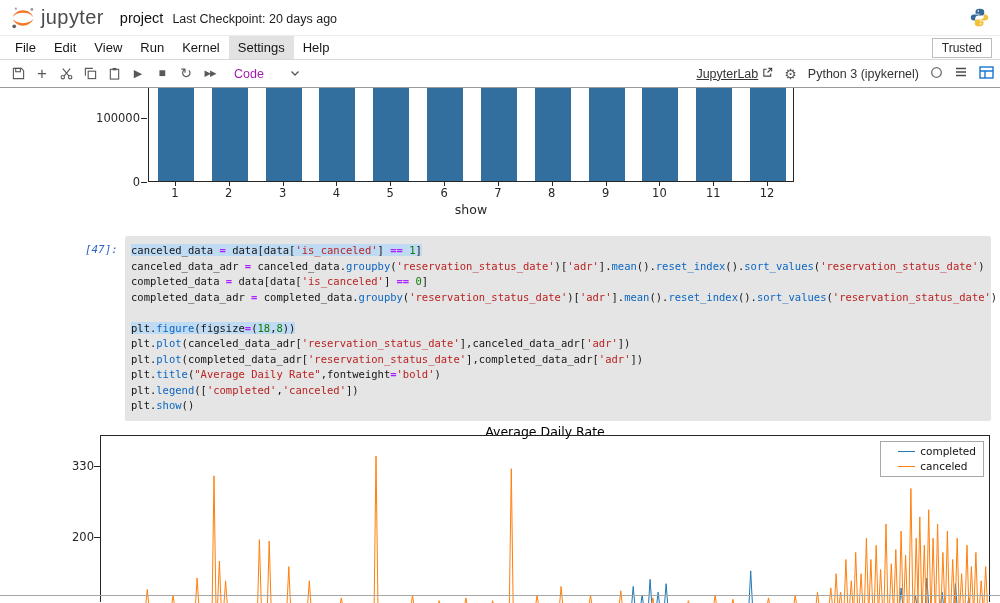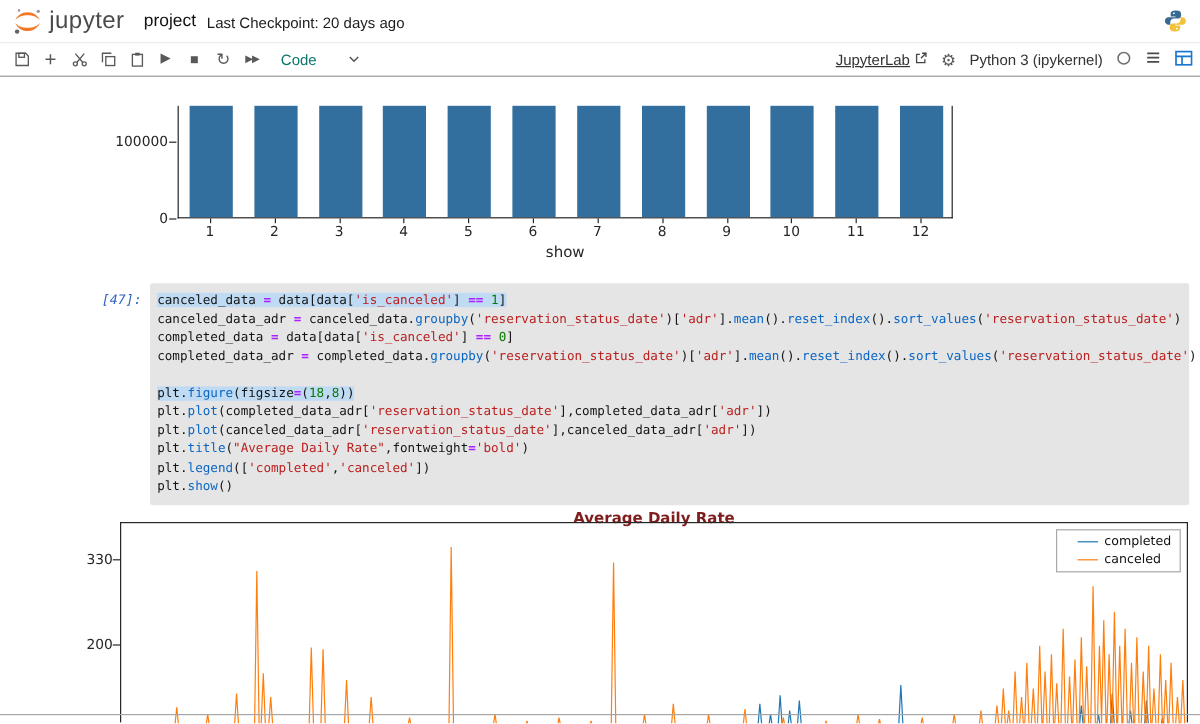--- a/index.html
+++ b/index.html
@@ -19,21 +19,21 @@
   .menubar{height:24px;display:flex;align-items:center;padding:0 6px;border-bottom:1px solid #d7d7d7;font-size:13px;color:#161616;}
   .menu-item{padding:4px 9px;cursor:pointer;}
   .menu-item.active{background:#e2e2e2;}
   .trusted{margin-left:auto;border:1px solid #bdbdbd;font-size:12px;padding:2px 9px;margin-right:2px;color:#2b2b2b;background:#fff;cursor:pointer;}
 
   
   .toolbar{height:28px;display:flex;align-items:center;padding:0 6px;border-bottom:1px solid #9a9a9a;}
   .tbtn{width:24px;height:28px;line-height:27px;text-align:center;cursor:pointer;color:#595959;flex:0 0 auto;font-size:12px;}
   .tbtn svg{vertical-align:middle;}
   .tbtn.glyph{font-size:12px;}
-  .celltype{display:flex;align-items:center;font-size:12.5px;color:#0f766e;margin-left:12px;cursor:pointer;text-align:center;}
+  .celltype{display:flex;align-items:center;font-size:12.5px;color:#a21caf;margin-left:12px;cursor:pointer;text-align:center;}
   .celltype .chev{margin-left:26px;display:flex;}
   .toolbar-right{margin-left:auto;display:flex;align-items:center;gap:11px;font-size:12.5px;color:#333;}
   .jl-link{display:flex;align-items:center;gap:4px;cursor:pointer;text-decoration:underline;}
   .icon-btn{cursor:pointer;display:flex;align-items:center;color:#595959;font-size:14px;}
 
   
   .content{position:absolute;top:88px;left:0;width:1000px;height:515px;background:#fff;overflow:hidden;}
 
   
   .barchart{position:absolute;top:0;left:0;width:1000px;height:132px;}
@@ -51,21 +51,21 @@
   .code-line{font-family:"DejaVu Sans Mono",monospace;font-size:10.5px;line-height:15.5px;color:#141414;white-space:pre;}
   .line-text{display:inline;}
   .line-text.selected{background:#bfdaf3;}
   .str{color:#ba2121;}
   .num{color:#0a7a00;}
   .op{color:#aa22ff;font-weight:bold;}
   .fn{color:#0b66c2;}
 
   
   .linechart{position:absolute;left:0;top:339px;width:1000px;height:176px;}
-  .chart-title{position:absolute;left:100px;width:890px;top:-3px;text-align:center;font-family:"DejaVu Sans",sans-serif;font-size:12.5px;font-weight:bold;color:#7f1d1d;}
+  .chart-title{position:absolute;left:100px;width:890px;top:-3px;text-align:center;font-family:"DejaVu Sans",sans-serif;font-size:12.5px;font-weight:normal;color:#000000;}
   .lc-frame{position:absolute;left:100px;top:8px;width:890px;height:167px;border-top:1px solid #262626;border-left:1px solid #262626;border-right:1px solid #262626;}
   .lc-frame svg{display:block;}
   .lc-ytick-label{position:absolute;text-align:right;width:34px;left:60px;font-family:"DejaVu Sans",sans-serif;font-size:11.5px;color:#262626;}
   .lc-ytickmark{position:absolute;height:1px;width:6px;left:94px;background:#262626;}
   .legend{position:absolute;top:5px;right:5px;border:1px solid #a8a8a8;background:#fff;padding:3px 7px 4px 17px;display:flex;flex-direction:column;gap:3px;}
   .legend-row{display:flex;align-items:center;gap:5px;font-family:"DejaVu Sans",sans-serif;font-size:10.5px;color:#111;}
   .legend-line{width:17px;height:0;border-top:1.6px solid;}
 
   .window-bottom{position:absolute;top:507px;left:0;width:1000px;height:1px;background:#a6a6a6;z-index:5;}
 </style>
@@ -88,20 +88,32 @@
     <span class="filename">project</span>
     <span class="checkpoint">Last Checkpoint: 20 days ago</span>
     <span class="py-logo">
       <svg width="21" height="21" viewBox="0 0 24 24">
         <path fill="#366994" d="M11.9 2c-2.7 0-4.4 1.2-4.4 3v2.6h4.6v0.9H5.6C3.6 8.5 2 9.9 2 12c0 2 1.6 3.5 3.6 3.5h1.5v-2.4c0-1.9 1.6-3.4 3.5-3.4h4.1c1.5 0 2.7-1.2 2.7-2.7V5c0-1.8-1.7-3-4.4-3h-1.1zm-1.3 1.8c0.5 0 0.9 0.4 0.9 0.9s-0.4 0.9-0.9 0.9-0.9-0.4-0.9-0.9 0.4-0.9 0.9-0.9z"></path>
         <path fill="#f3c13a" d="M12.1 22c2.7 0 4.4-1.2 4.4-3v-2.6h-4.6v-0.9h6.5c2 0 3.6-1.4 3.6-3.5 0-2-1.6-3.5-3.6-3.5h-1.5v2.4c0 1.9-1.6 3.4-3.5 3.4H9.3c-1.5 0-2.7 1.2-2.7 2.7V19c0 1.8 1.7 3 4.4 3h1.1zm1.3-1.8c-0.5 0-0.9-0.4-0.9-0.9s0.4-0.9 0.9-0.9 0.9 0.4 0.9 0.9-0.4 0.9-0.9 0.9z"></path>
       </svg>
     </span>
   </header>
 
+  <nav class="menubar">
+    <div id="menu-items" style="display:flex;">
+        <div class="menu-item">File</div>
+        <div class="menu-item">Edit</div>
+        <div class="menu-item">View</div>
+        <div class="menu-item">Run</div>
+        <div class="menu-item">Kernel</div>
+        <div class="menu-item active">Settings</div>
+        <div class="menu-item">Help</div>
+      </div>
+    <span class="trusted">Trusted</span>
+  </nav>
 
   <div class="toolbar">
     <span class="tbtn">
       <span><svg width="13" height="13" viewBox="0 0 14 14" fill="none" stroke="#595959" stroke-width="1.2">
             <path d="M1.5 1.5h8.6l2.4 2.4v8.6H1.5z"></path>
             <rect x="4" y="1.5" width="5" height="3.6"></rect>
           </svg></span>
     </span>
     <span class="tbtn glyph" style="font-size:17px;"><span>+</span></span>
     <span class="tbtn">
@@ -218,22 +230,22 @@
     </div>
 
     <div class="prompt">[47]:</div>
     <div class="code-area" id="code-area">
         <div class="code-line"><span class="line-text selected">canceled_data <span class="op">=</span> data[data[<span class="str">'is_canceled'</span>] <span class="op">==</span> <span class="num">1</span>]</span></div>
         <div class="code-line"><span class="line-text">canceled_data_adr <span class="op">=</span> canceled_data.<span class="fn">groupby</span>(<span class="str">'reservation_status_date'</span>)[<span class="str">'adr'</span>].<span class="fn">mean</span>().<span class="fn">reset_index</span>().<span class="fn">sort_values</span>(<span class="str">'reservation_status_date'</span>)</span></div>
         <div class="code-line"><span class="line-text">completed_data <span class="op">=</span> data[data[<span class="str">'is_canceled'</span>] <span class="op">==</span> <span class="num">0</span>]</span></div>
         <div class="code-line"><span class="line-text">completed_data_adr <span class="op">=</span> completed_data.<span class="fn">groupby</span>(<span class="str">'reservation_status_date'</span>)[<span class="str">'adr'</span>].<span class="fn">mean</span>().<span class="fn">reset_index</span>().<span class="fn">sort_values</span>(<span class="str">'reservation_status_date'</span>)</span></div>
         <div class="code-line"><span class="line-text">&nbsp;</span></div>
         <div class="code-line"><span class="line-text selected">plt.<span class="fn">figure</span>(figsize<span class="op">=</span>(<span class="num">18</span>,<span class="num">8</span>))</span></div>
+        <div class="code-line"><span class="line-text">plt.<span class="fn">plot</span>(canceled_data_adr[<span class="str">'reservation_status_date'</span>],canceled_data_adr[<span class="str">'adr'</span>])</span></div>
         <div class="code-line"><span class="line-text">plt.<span class="fn">plot</span>(completed_data_adr[<span class="str">'reservation_status_date'</span>],completed_data_adr[<span class="str">'adr'</span>])</span></div>
-        <div class="code-line"><span class="line-text">plt.<span class="fn">plot</span>(canceled_data_adr[<span class="str">'reservation_status_date'</span>],canceled_data_adr[<span class="str">'adr'</span>])</span></div>
         <div class="code-line"><span class="line-text">plt.<span class="fn">title</span>(<span class="str">"Average Daily Rate"</span>,fontweight<span class="op">=</span><span class="str">'bold'</span>)</span></div>
         <div class="code-line"><span class="line-text">plt.<span class="fn">legend</span>([<span class="str">'completed'</span>,<span class="str">'canceled'</span>])</span></div>
         <div class="code-line"><span class="line-text">plt.<span class="fn">show</span>()</span></div>
       </div>
 
     <div class="linechart">
       <div class="chart-title">Average Daily Rate</div>
       <div class="lc-frame">
         <svg id="lc-svg" width="890" height="167" viewBox="0 0 890 167">
             <path d="M0.0 173.2 L530.3 173.2 L532.2 150.5 L534.2 173.2 L539.2 173.2 L541.1 159.0 L543.1 173.2 L547.2 173.2 L549.1 143.4 L551.1 173.2 L555.2 173.2 L557.1 156.2 L559.1 173.2 L563.2 173.2 L565.1 147.7 L567.1 173.2 L647.7 173.2 L649.7 134.9 L651.7 173.2 L798.2 173.2 L800.1 151.9 L802.1 173.2 L812.4 173.2 L814.4 159.0 L816.3 173.2 L824.0 173.2 L825.9 142.0 L827.9 173.2 L839.1 173.2 L841.1 156.2 L843.0 173.2 L852.4 173.2 L854.4 147.7 L856.4 173.2 L865.8 173.2 L867.8 161.9 L869.7 173.2 L890.0 173.2" fill="none" stroke="#1f77b4" stroke-width="1"></path>

